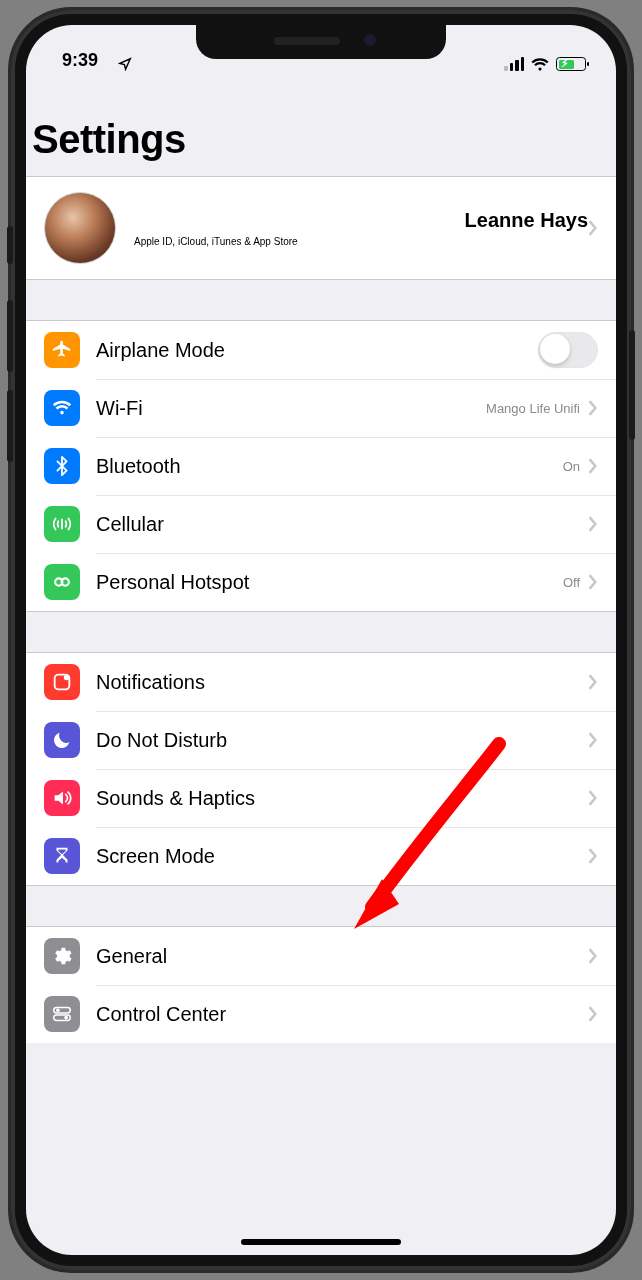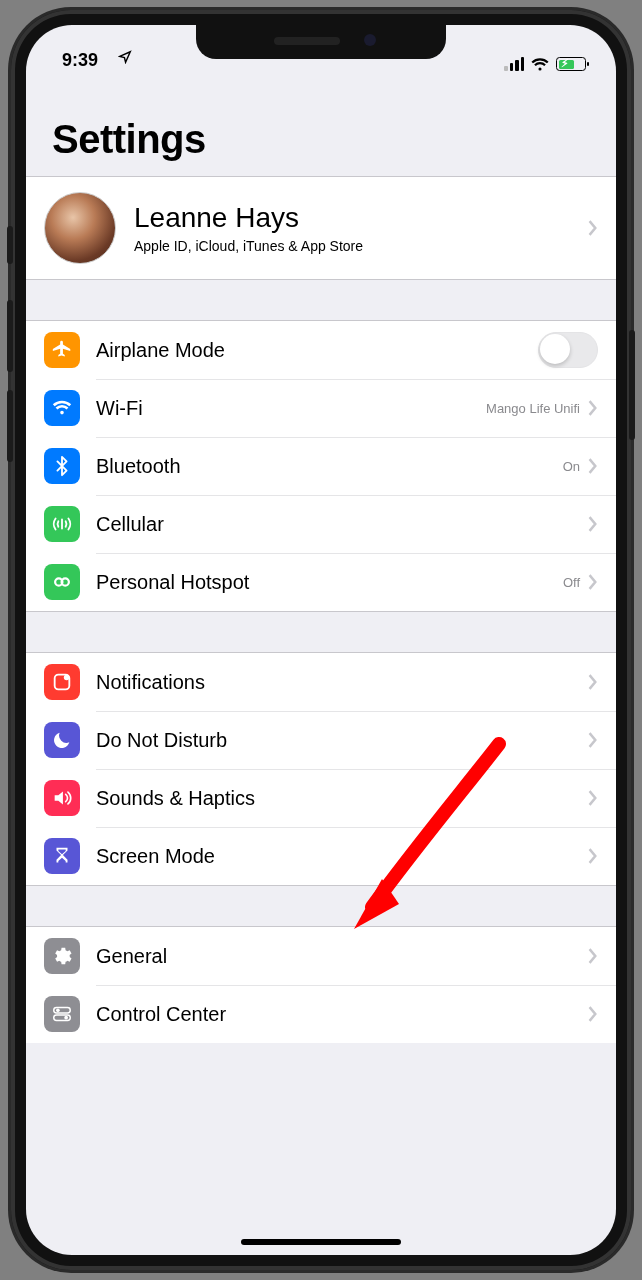--- a/index.html
+++ b/index.html
@@ -81,25 +81,25 @@
 }
 .status-bar {
   height: 48px;
   display: flex;
   align-items: flex-end;
   justify-content: space-between;
   padding: 0 30px 2px 36px;
   font-weight: 600;
   font-size: 18px;
 }
-.status-left { display: flex; align-items: flex-start; gap: 20px; }
+.status-left { display: flex; align-items: flex-end; gap: 20px; }
 .status-right { display: flex; align-items: center; gap: 6px; }
 
 .header {
-  padding: 44px 22px 14px 26px;
+  padding: 44px 22px 14px 6px;
 }
 .header h1 {
   font-size: 40px;
   font-weight: 700;
   letter-spacing: -0.5px;
 }
 .group {
   border-top: 1px solid #c8c7cc;
   border-bottom: 1px solid #c8c7cc;
   background: #fff;
@@ -149,22 +149,22 @@
 }
 .avatar {
   width: 72px;
   height: 72px;
   border-radius: 50%;
   margin-right: 18px;
   background: radial-gradient(circle at 40% 35%, #e8c5a8 0%, #b97b56 35%, #6b3a26 70%, #4a2818 100%);
   flex-shrink: 0;
   border: 0.5px solid #ccc;
 }
-.profile-text .name { font-size: 28px; font-weight: 400; margin-bottom: 4px; }
-.profile-text .sub { font-size: 14px; color: #000; }
+.profile-text .name { font-size: 20px; font-weight: 700; margin-bottom: 4px; text-align: right; }
+.profile-text .sub { font-size: 10px; color: #000; }
 
 .switch {
   width: 60px;
   height: 36px;
   border-radius: 20px;
   background: #e9e9eb;
   border: 1.5px solid #e4e4e6;
   position: relative;
   flex-shrink: 0;
 }

